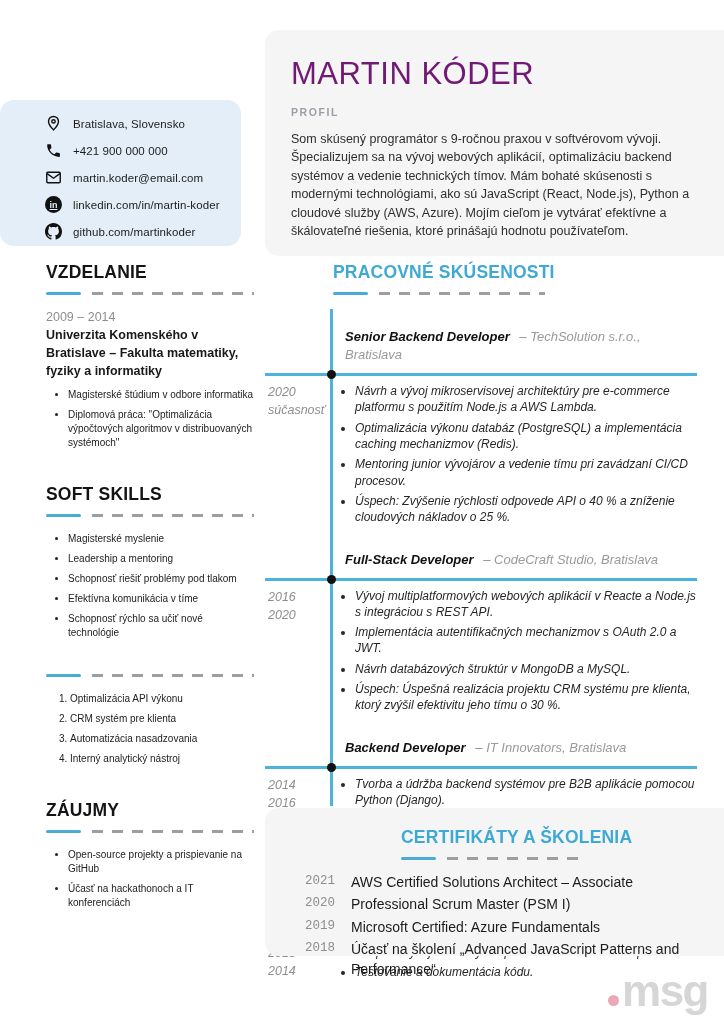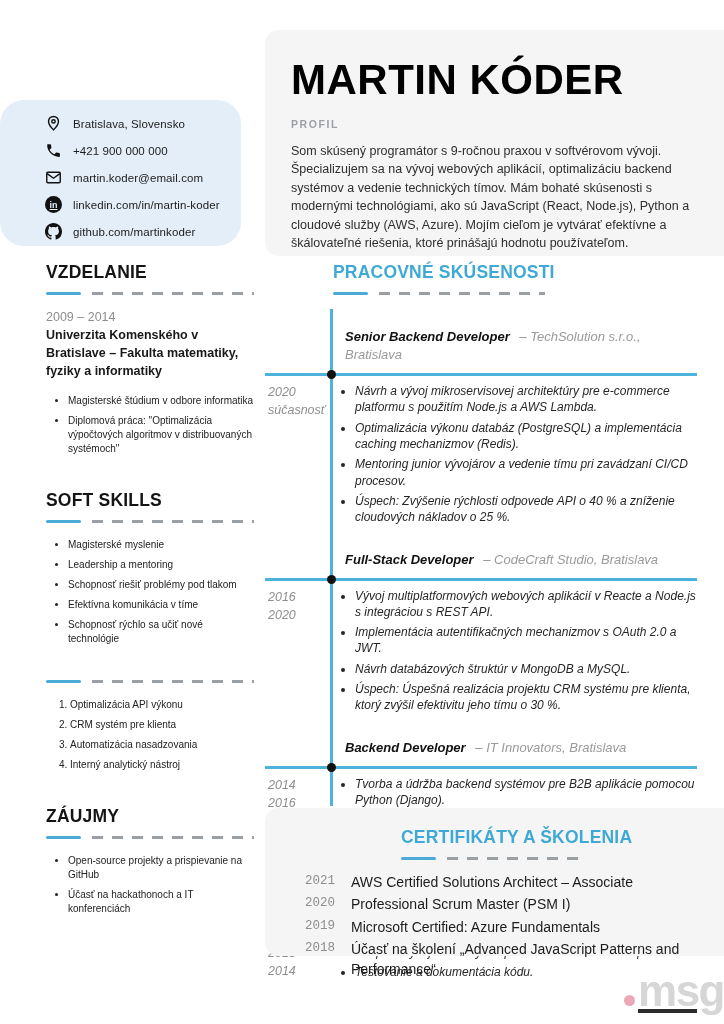--- a/index.html
+++ b/index.html
@@ -3,56 +3,56 @@
 <meta charset="utf-8">
 <style>
   * { box-sizing: border-box; margin: 0; padding: 0; }
   html, body { background: #fff; }
   body { font-family: "Liberation Sans", "DejaVu Sans", sans-serif; color: #2b2b2b; }
   .page { position: relative; width: 724px; height: 1024px; background: #fff; overflow: hidden; }
 
   
   .contact-box {
     position: absolute; left: 0; top: 100px; width: 241px; height: 146px;
-    background: #e3eef8; border-radius: 24px; padding: 10px 0 0 44px;
+    background: #e3eef8; border-radius: 14px; padding: 10px 0 0 44px;
   }
   .contact-row { display: flex; align-items: center; height: 27px; }
   .contact-icon { width: 19px; height: 19px; flex: none; display: flex; align-items: center; justify-content: center; }
   .contact-icon svg { width: 17px; height: 17px; display: block; }
   .badge-circle {
     width: 17px; height: 17px; border-radius: 50%; background: #111; color: #e3eef8;
     font-size: 9px; font-weight: 700; display: flex; align-items: center; justify-content: center; text-decoration: underline;
   }
   .contact-text { font-size: 11.5px; color: #1c1c1c; margin-left: 10px; letter-spacing: 0.1px; }
 
   
   .header-box {
     position: absolute; left: 265px; top: 30px; width: 459px; height: 226px;
     background: #f5f5f6; border-radius: 14px 0 0 14px; padding: 26px 30px 0 26px;
   }
-  .name { font-size: 42px; font-weight: 700; color: #000000; letter-spacing: 0.5px; }
+  .name { font-size: 31px; font-weight: 400; color: #701a75; letter-spacing: 0.5px; }
   .profil-label { margin-top: 14px; font-size: 10.5px; font-weight: 700; color: #9aa0a6; letter-spacing: 1.6px; }
   .profile-text { margin-top: 12px; font-size: 12.5px; line-height: 1.47; color: #2e2e2e; max-width: 408px; }
 
   
   .sec-title { font-size: 17.5px; font-weight: 800; color: #141414; letter-spacing: 0.2px; }
   .sec-title.blue { color: #3fa9d5; }
   .divider { position: relative; height: 3px; margin-top: 9px; }
   .divider::before { content: ""; position: absolute; left: 0; top: 0; width: 35px; height: 3px; background: #4aabd6; border-radius: 2px; }
   .divider::after {
     content: ""; position: absolute; left: 46px; right: 0; top: 0; height: 3px;
     background: repeating-linear-gradient(90deg, #9a9fa3 0 11px, transparent 11px 20px);
   }
 
   
   .left-col { position: absolute; left: 46px; top: 262px; width: 208px; }
   .left-sec { margin-bottom: 34px; }
   .left-sec .divider { margin-bottom: 15px; }
   .period { font-size: 12.5px; color: #8e8e8e; margin-bottom: 3px; }
-  .school { font-size: 12.5px; font-weight: 700; color: #191919; line-height: 1.42; margin-bottom: 14px; }
+  .school { font-size: 12.5px; font-weight: 700; color: #191919; line-height: 1.42; margin-bottom: 8px; }
   .left-col ul { list-style: disc; padding-left: 22px; }
   .left-col ol { padding-left: 24px; }
   .left-col li { font-size: 10px; line-height: 1.4; margin-bottom: 6px; color: #222; }
 
   
   .xp { position: absolute; left: 265px; top: 262px; width: 432px; }
   .xp-heading { margin-left: 68px; }
   .xp-jobs { position: relative; margin-top: 24px; }
   .timeline-line { position: absolute; left: 65px; top: -10px; width: 3px; height: 497px; background: #4db3dc; }
   .job { position: relative; margin-bottom: 12px; font-style: italic; }
@@ -71,21 +71,21 @@
     position: absolute; left: 265px; top: 808px; width: 459px; height: 148px;
     background: #f5f5f6; border-radius: 14px 0 0 14px; padding: 19px 26px 0 0;
   }
   .certs .sec-heading { margin-left: 68px; }
   .certs .divider { width: 178px; margin-left: 68px; margin-bottom: 12px; }
   .cert-row { display: flex; margin-bottom: 2px; }
   .cert-year { width: 46px; flex: none; margin-left: 40px; font-size: 12.5px; color: #8e8e8e; line-height: 1.45; font-family: Liberation Mono, monospace; }
   .cert-text { flex: 1; font-size: 14px; color: #1b1b1b; line-height: 1.45; }
 
   
-  .msg-logo { position: absolute; right: 0; bottom: 16px; display: flex; align-items: baseline; text-decoration: underline; }
+  .msg-logo { position: absolute; right: 16px; bottom: 16px; display: flex; align-items: baseline; }
   .msg-dot { display: inline-block; width: 11px; height: 11px; border-radius: 50%; background: #eba9b7; margin-right: 3px; }
   .msg-text { font-size: 44px; font-weight: 700; color: #d6d6d6; letter-spacing: -1.5px; line-height: 0.8; }
 </style>
 </head>
 <body>
 
 <div class="page">
 
   <div class="contact-box">
     <div class="contact-row">

